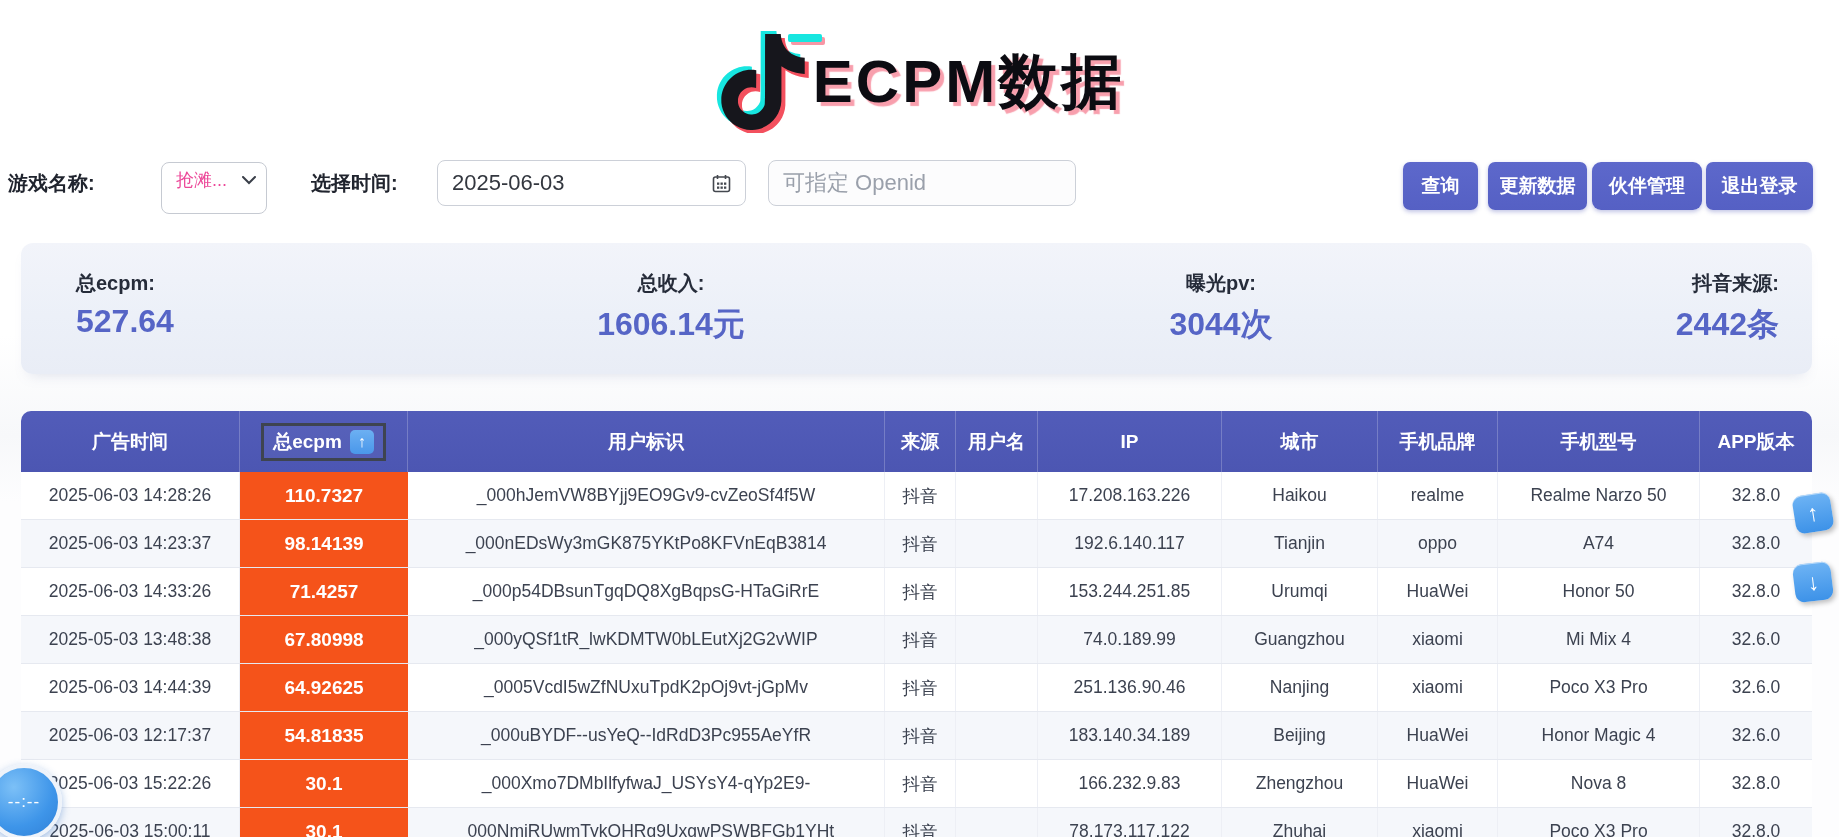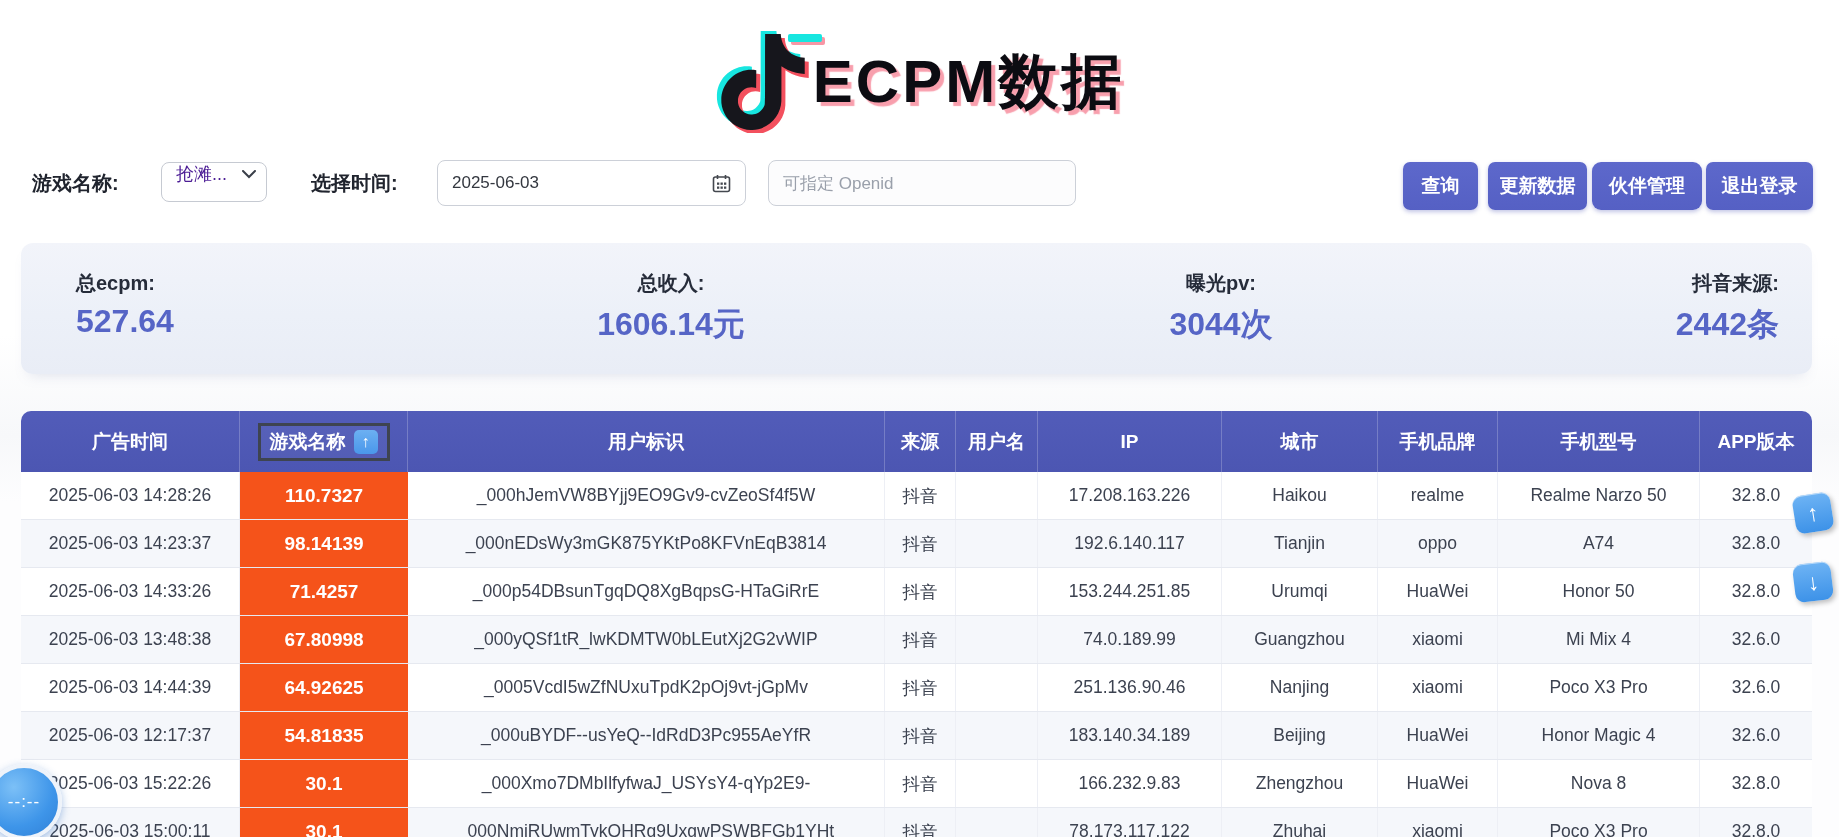--- a/index.html
+++ b/index.html
@@ -12,28 +12,28 @@
                display:flex; align-items:center; justify-content:center; gap:2px; }
   .logo-icon { width:96px; height:102px; }
   .logo-title { font-size:60px; font-weight:900; color:#0c0c12; letter-spacing:3px;
                 text-shadow:4px 4px 1px rgba(243,80,105,0.55); }
   .logo-artifact { position:absolute; left:788px; top:34px; width:34px; height:8px;
                    background:#17e6e0; border-radius:2px; box-shadow:3px 3px 0 rgba(243,80,105,.6); }
 
   
   .filterbar { position:absolute; top:156px; left:0; width:100%; height:54px; }
   .flabel { position:absolute; top:14px; font-size:20px; font-weight:bold; color:#20242e; }
-  .flabel.game { left:32px; }
+  .flabel.game { left:8px; }
   .flabel.time { left:311px; }
-  .select { position:absolute; left:161px; top:6px; width:106px; height:40px; background:#fff;
+  .select { position:absolute; left:161px; top:6px; width:106px; height:52px; background:#fff;
             border:1px solid #c6cad2; border-radius:8px; display:flex; align-items:center;
-            justify-content:space-between; padding:0 10px 16px 14px; font-size:18px; color:#4c1d95; cursor:pointer; }
+            justify-content:space-between; padding:0 10px 16px 14px; font-size:18px; color:#ec4899; cursor:pointer; }
   .inputbox { position:absolute; top:4px; height:46px; background:#fff; border:1px solid #ccd0d8;
               border-radius:8px; display:flex; align-items:center; justify-content:space-between;
-              padding:0 14px; font-size:17px; color:#33373f; }
+              padding:0 14px; font-size:22px; color:#33373f; }
   .inputbox.date { left:437px; width:309px; }
   .inputbox.openid { left:768px; width:308px; background:#fcfcfd; }
   .placeholder { color:#9aa0ab; }
   .btn { position:absolute; top:6px; height:48px; border:none; border-radius:7px;
          background:linear-gradient(180deg,#5d68cb,#5560c4); color:#fff; font-size:19px;
          font-weight:bold; font-family:inherit; cursor:pointer; box-shadow:0 2px 4px rgba(80,90,180,.35); }
   .btn.q { left:1403px; width:75px; }
   .btn.r { left:1488px; width:99px; }
   .btn.p { left:1592px; width:110px;border-radius:9px; }
   .btn.l { left:1706px; width:107px; }
@@ -151,21 +151,21 @@
       <div class="slabel">抖音来源:</div>
       <div class="svalue">2442条</div>
     </div>
   </div>
 
   <div class="table">
     <div class="thead">
       <div class="th">广告时间</div>
       <div class="th">
         <div class="sort-box">
-          <span>游戏名称</span>
+          <span>总ecpm</span>
           <span class="sort-tile">↑</span>
         </div>
       </div>
       <div class="th">用户标识</div>
       <div class="th">来源</div>
       <div class="th">用户名</div>
       <div class="th">IP</div>
       <div class="th">城市</div>
       <div class="th">手机品牌</div>
       <div class="th">手机型号</div>
@@ -202,21 +202,21 @@
       <div class="cell">_000p54DBsunTgqDQ8XgBqpsG-HTaGiRrE</div>
       <div class="cell">抖音</div>
       <div class="cell"></div>
       <div class="cell">153.244.251.85</div>
       <div class="cell">Urumqi</div>
       <div class="cell">HuaWei</div>
       <div class="cell">Honor 50</div>
       <div class="cell">32.8.0</div>
     </div>
         <div class="trow">
-      <div class="cell">2025-06-03 13:48:38</div>
+      <div class="cell">2025-05-03 13:48:38</div>
       <div class="cell revenue">67.80998</div>
       <div class="cell">_000yQSf1tR_lwKDMTW0bLEutXj2G2vWIP</div>
       <div class="cell">抖音</div>
       <div class="cell"></div>
       <div class="cell">74.0.189.99</div>
       <div class="cell">Guangzhou</div>
       <div class="cell">xiaomi</div>
       <div class="cell">Mi Mix 4</div>
       <div class="cell">32.6.0</div>
     </div>

